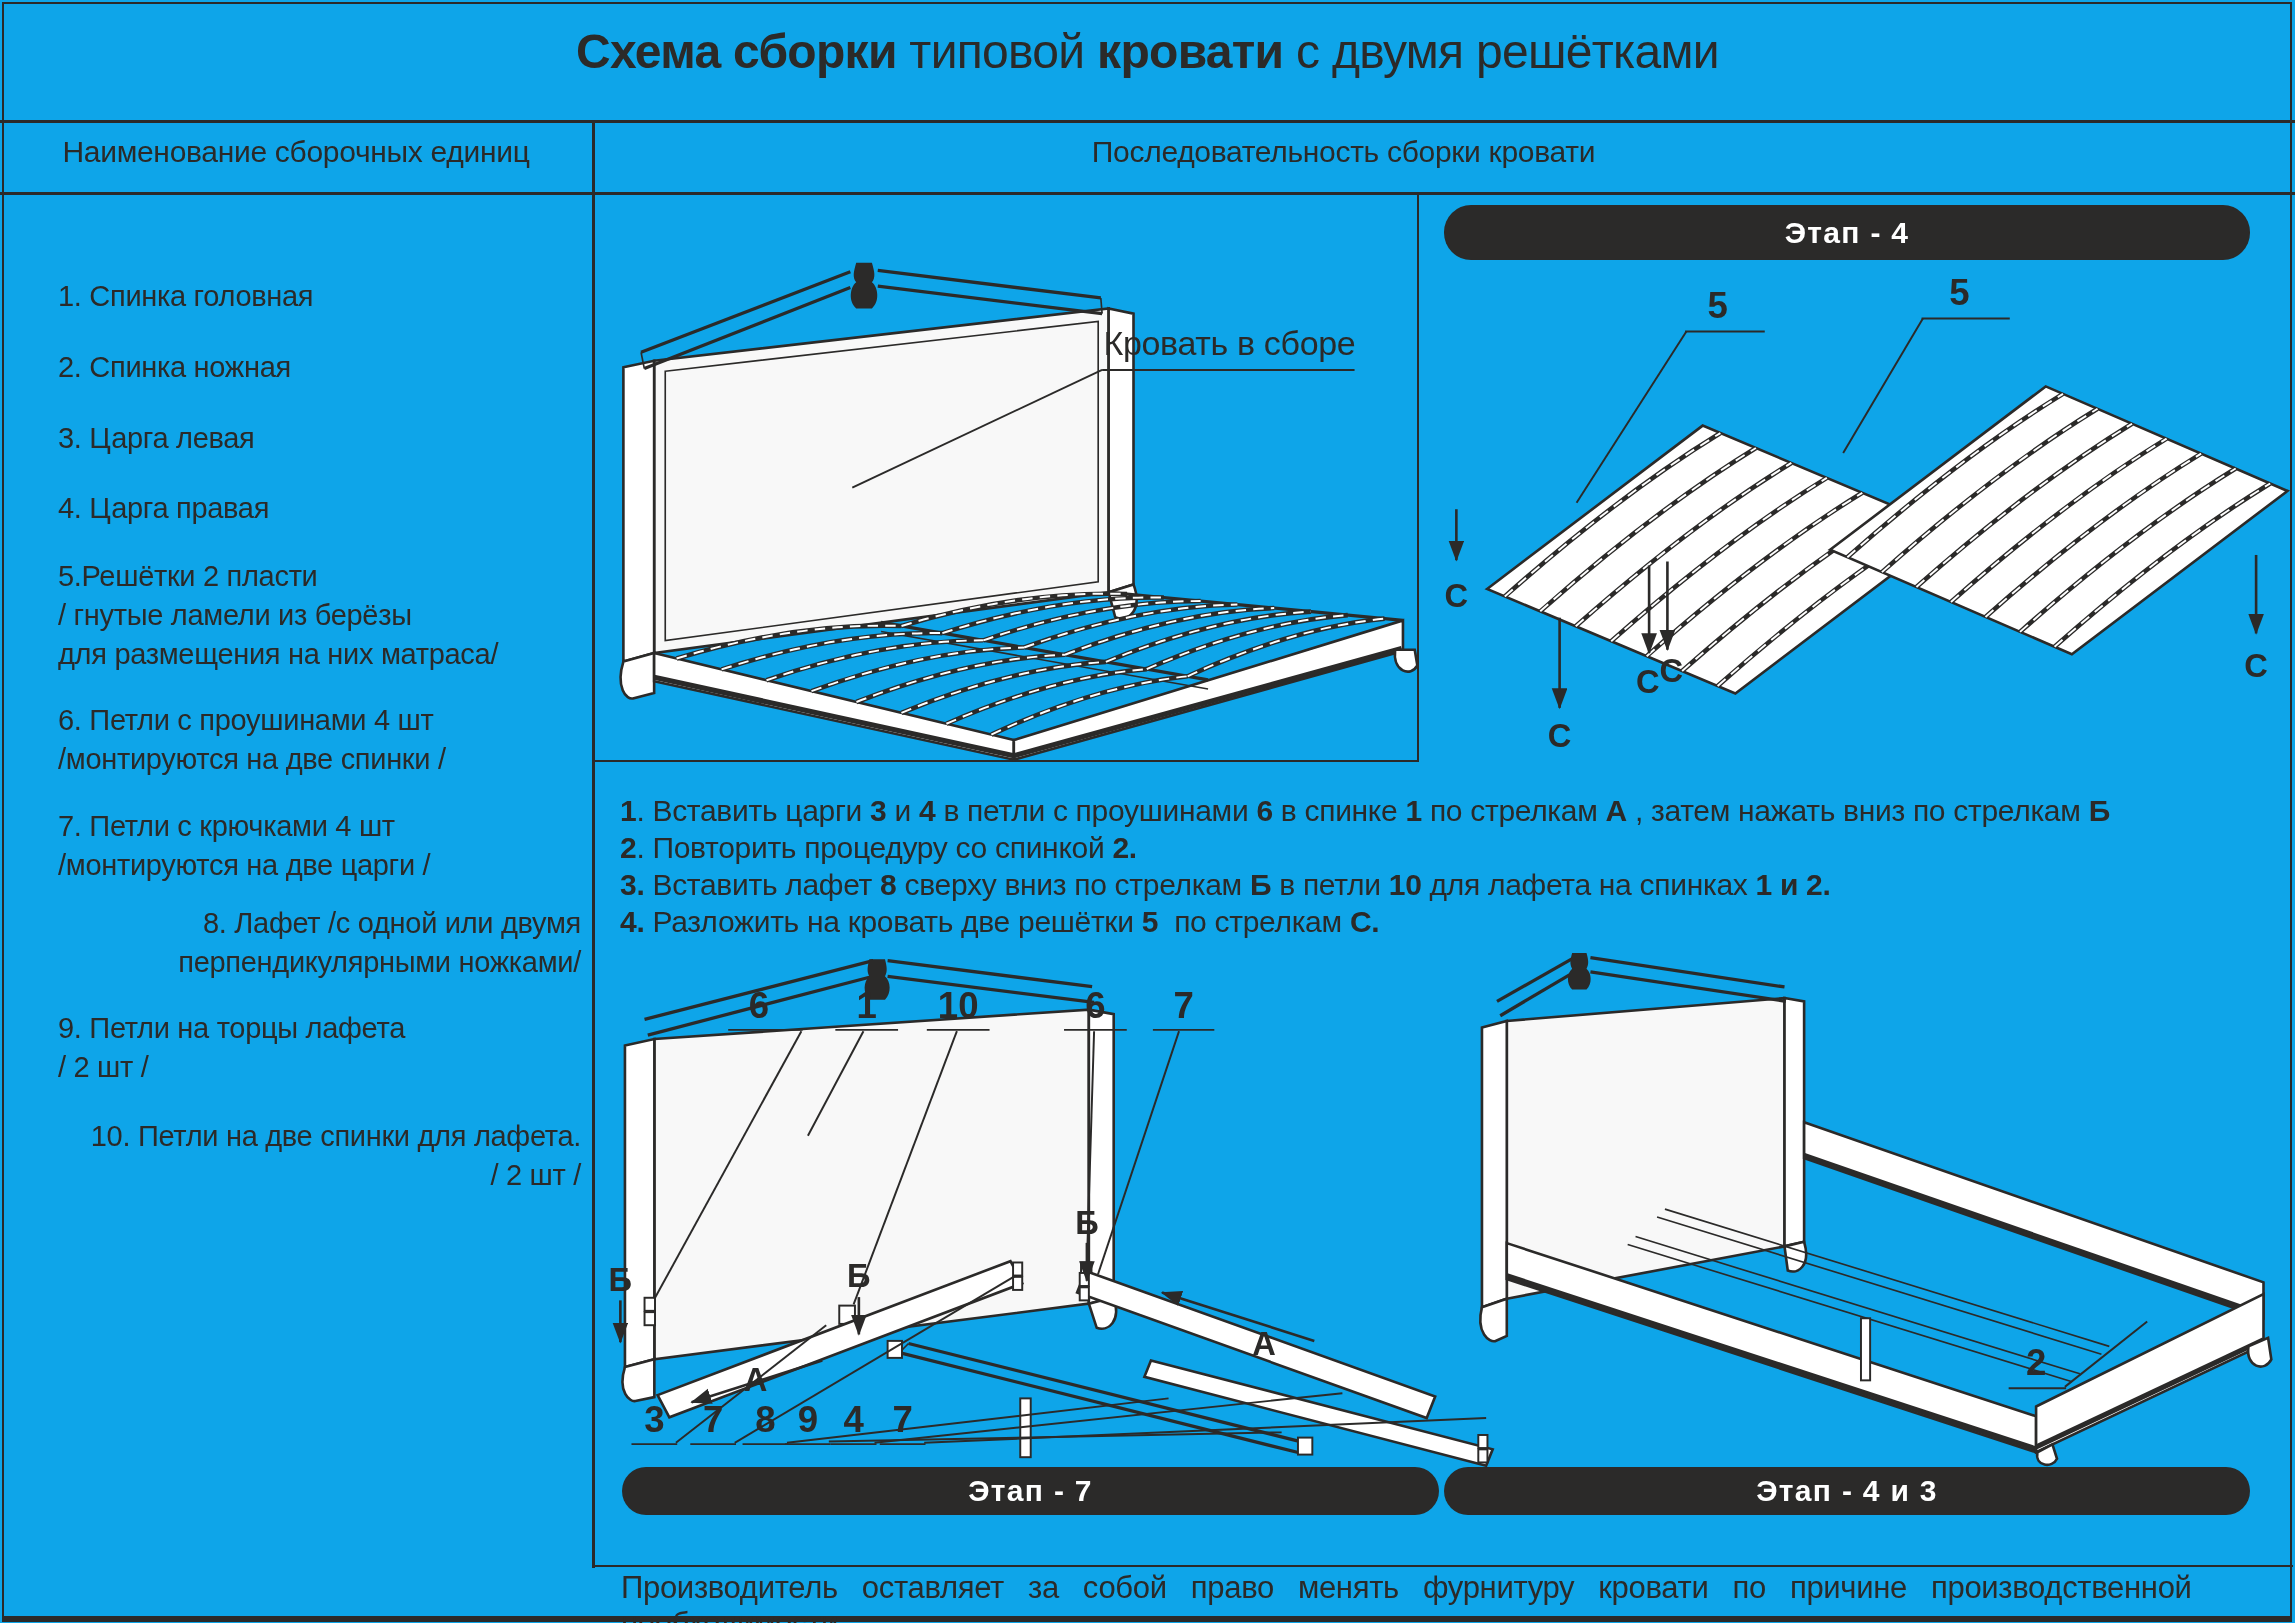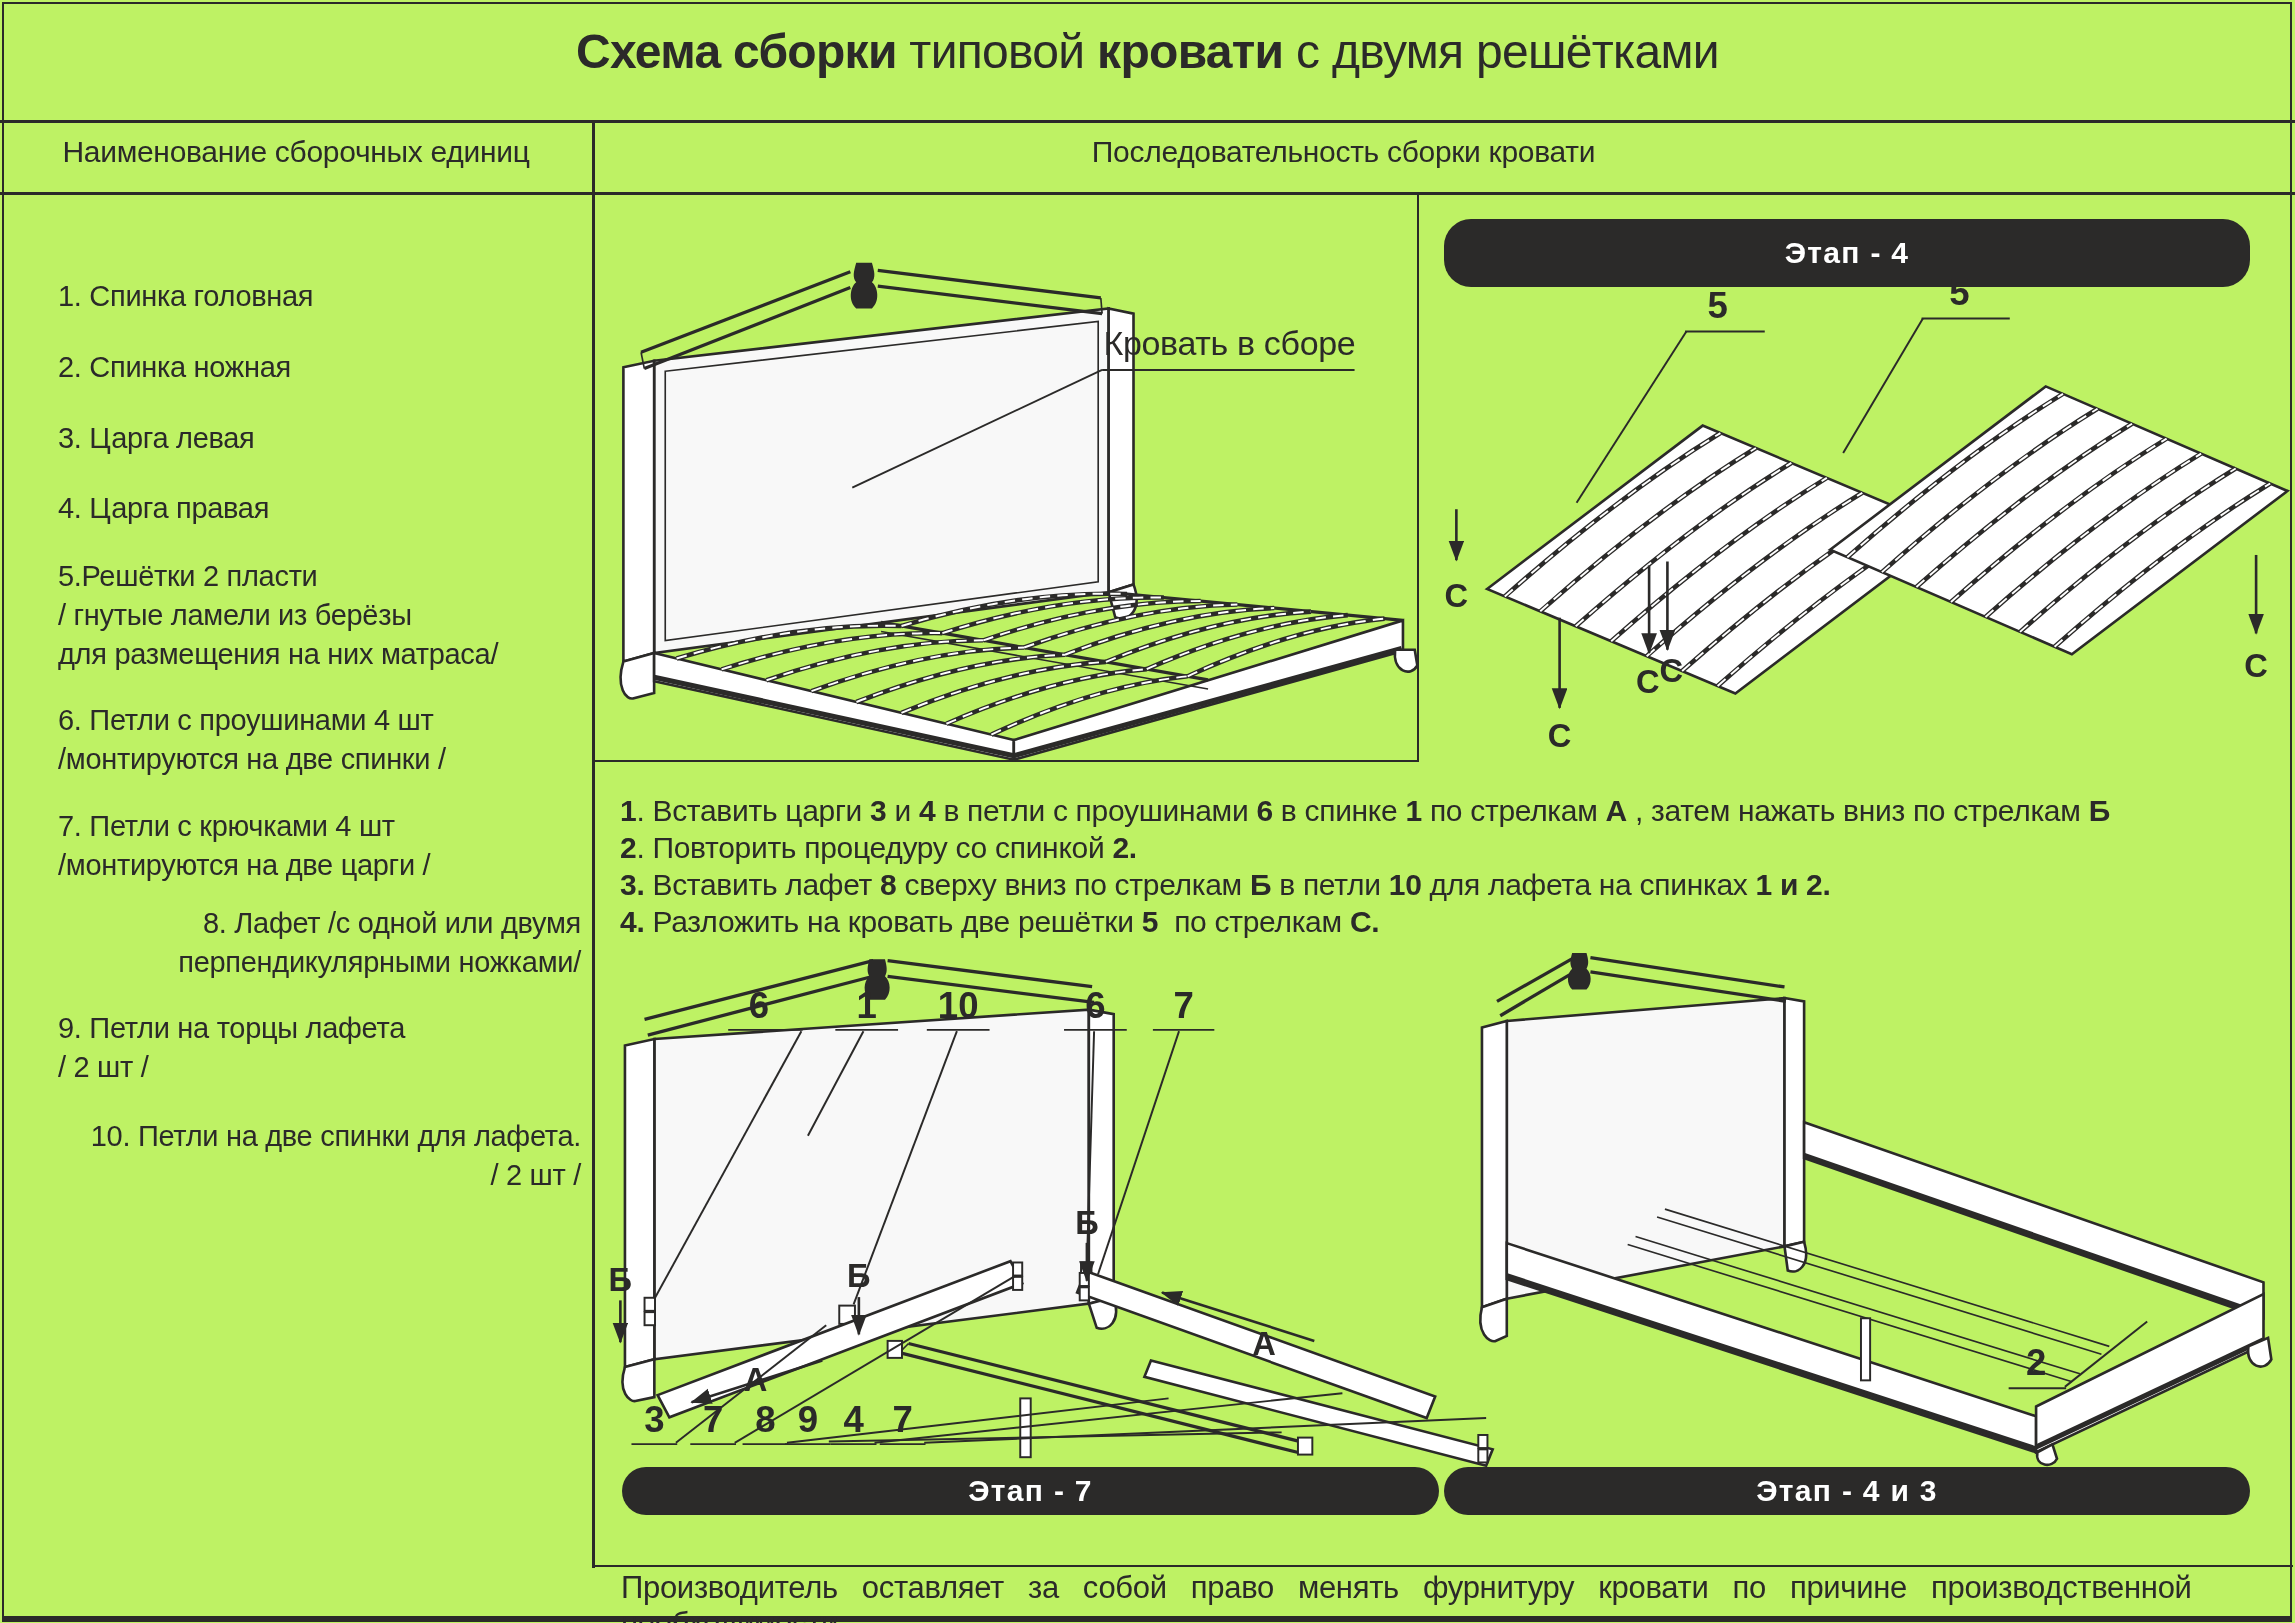--- a/index.html
+++ b/index.html
@@ -1,16 +1,16 @@
 <!DOCTYPE html>
 <html style="font-size:10.5px"><head>
 <meta charset="utf-8">
 <style>
   html,body{margin:0;padding:0;background:#fff;}
-  #page{position:relative;width:2295px;height:1624px;background:#bef264;
+  #page{position:relative;width:2295px;height:1624px;background:#0ea5e9;
         font-family:"Liberation Sans",sans-serif;color:#2b2a29;overflow:hidden;}
   .rule{position:absolute;background:#2b2a29;}
   #page-frame{position:absolute;left:2px;top:2px;right:2.6px;bottom:2px;
               border:2.6px solid #2b2a29;border-bottom-width:6.5px;pointer-events:none;}
   #title{position:absolute;left:0;top:23.5px;width:2295px;text-align:center;
          font-size:48px;letter-spacing:-0.7px;white-space:pre;}
   #title .b{font-weight:bold;}
   .col-header{position:absolute;top:135px;font-size:30px;text-align:center;letter-spacing:-0.3px;}
   .part-item{position:absolute;left:58px;width:523px;font-size:29px;line-height:39px;
              white-space:pre-line;letter-spacing:-0.3px;}
@@ -71,21 +71,21 @@
       <div class="part-item" style="top: 807px;">7. Петли с крючками 4 шт
 /монтируются на две царги /</div>
       <div class="part-item" style="top: 904px; text-align: right;">8. Лафет /с одной или двумя
 перпендикулярными ножками/</div>
       <div class="part-item" style="top: 1009px;">9. Петли на торцы лафета
 / 2 шт /</div>
       <div class="part-item" style="top: 1117px; text-align: right;">10. Петли на две спинки для лафета.
 / 2 шт /</div>
     </div>
 
-  <div class="badge" style="left:1444px;top:219px;width:806px;height:68px;">
+  <div class="badge" style="left:1444px;top:205px;width:806px;height:55px;">
       <span>Этап -  4</span>
     </div>
   <div class="badge" style="left:622px;top:1467px;width:817px;height:48px;border-radius:24px;">
       <span>Этап - 7</span>
     </div>
   <div class="badge" style="left:1444px;top:1467px;width:806px;height:48px;border-radius:24px;">
       <span>Этап -  4 и 3</span>
     </div>
 
   <svg style="left:592px;top:192px;" width="826" height="569" viewBox="0 0 1263 870">

